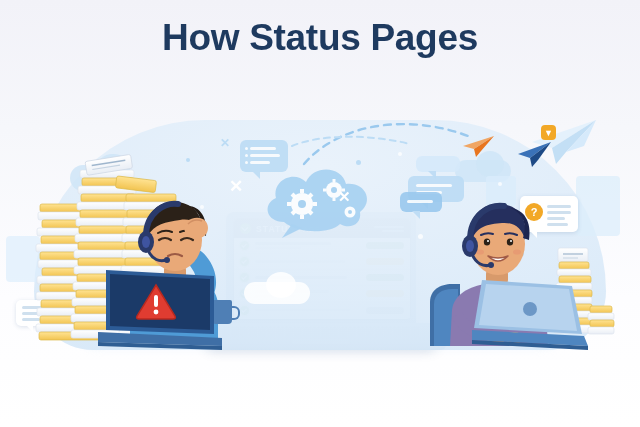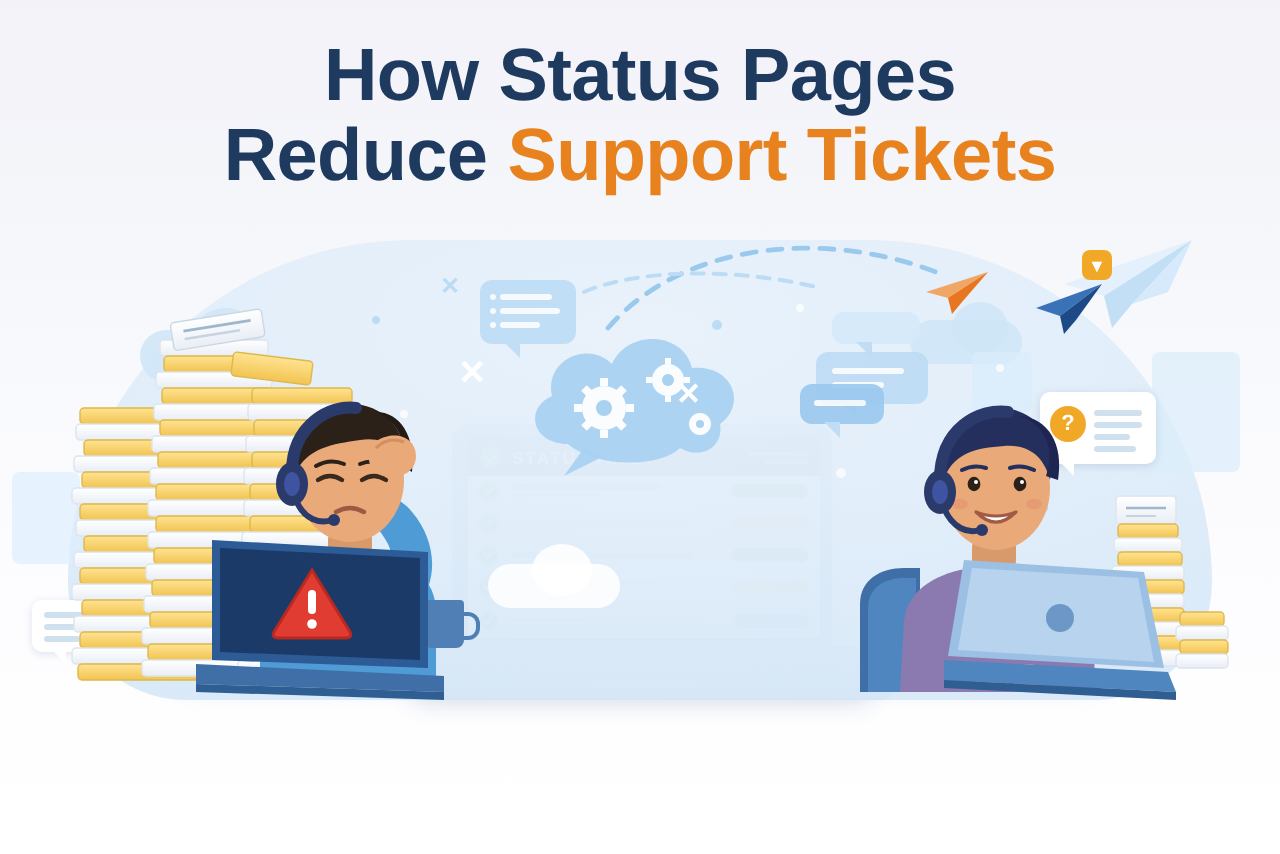--- a/index.html
+++ b/index.html
@@ -515,18 +515,15 @@
     </div>
   </div>
 
   <div class="hero-base"></div>
   <div class="hero-kb"></div>
   <div class="hero-pad"></div>
   <div class="hero-foot"></div>
 
   <div class="headline">
     <span class="hl-line hl-navy">How Status Pages</span>
-    <span class="hl-line">
-      <span class="hl-navy">Reduce </span><span class="hl-orange">Support Tickets</span>
-    </span>
   </div>
 
 </div>
 
 </body></html>

